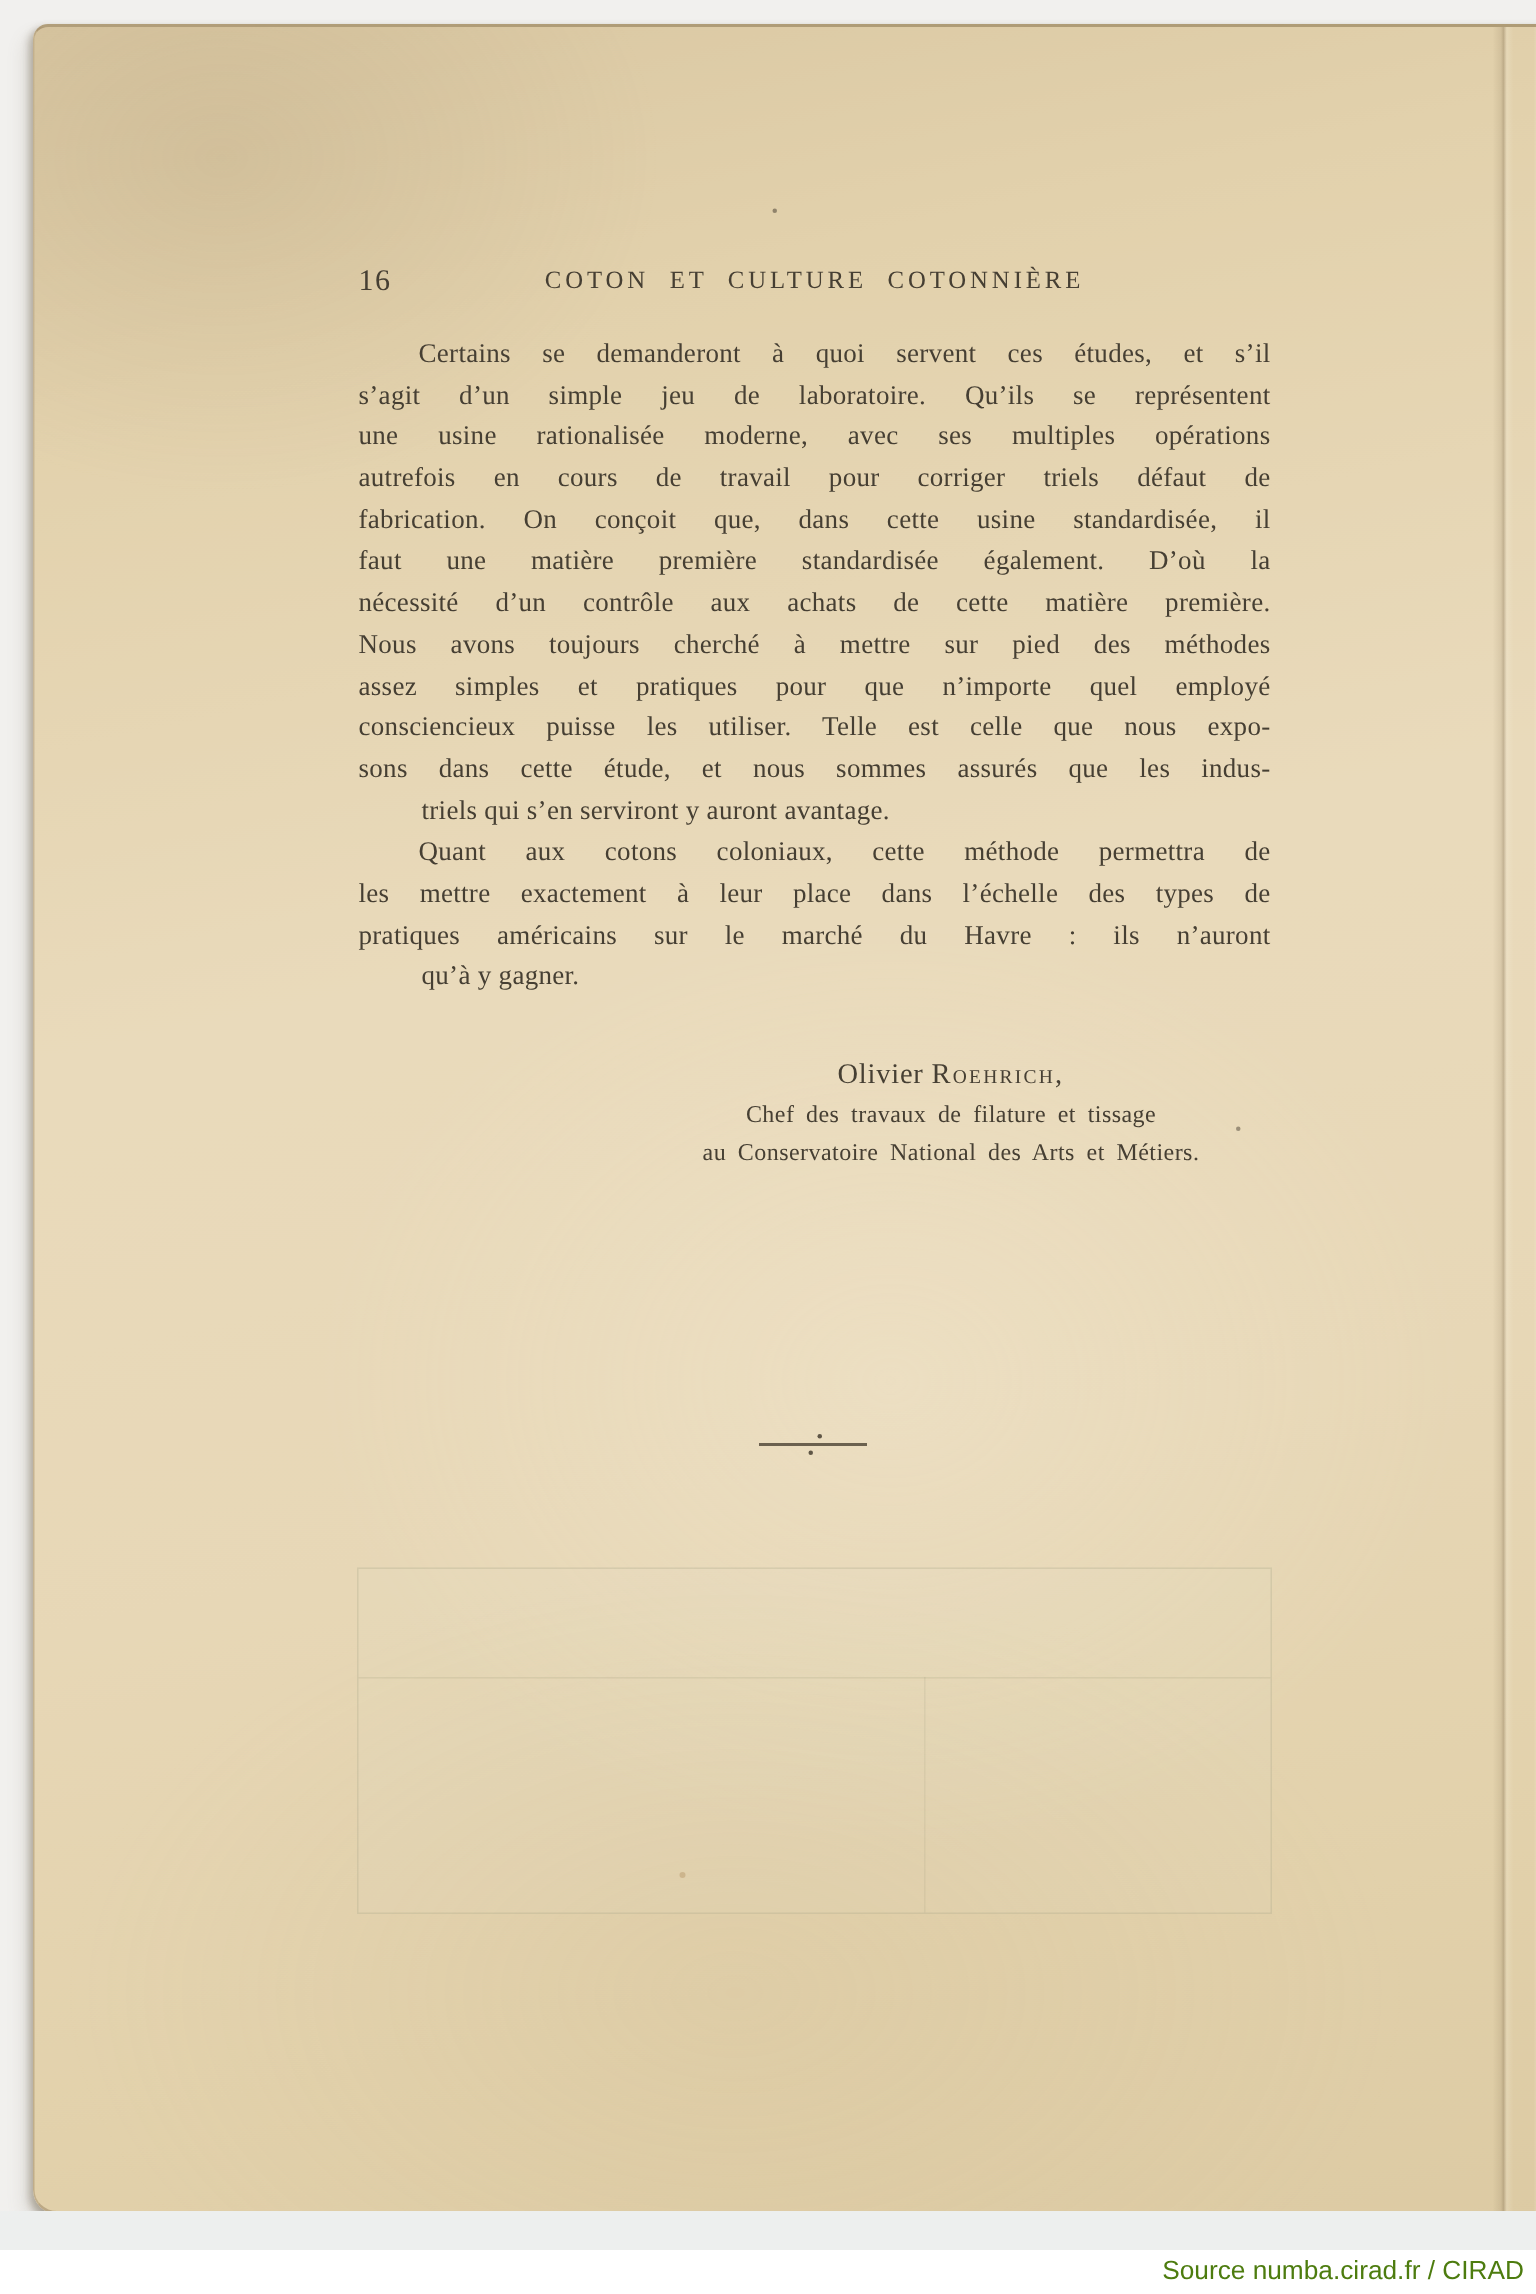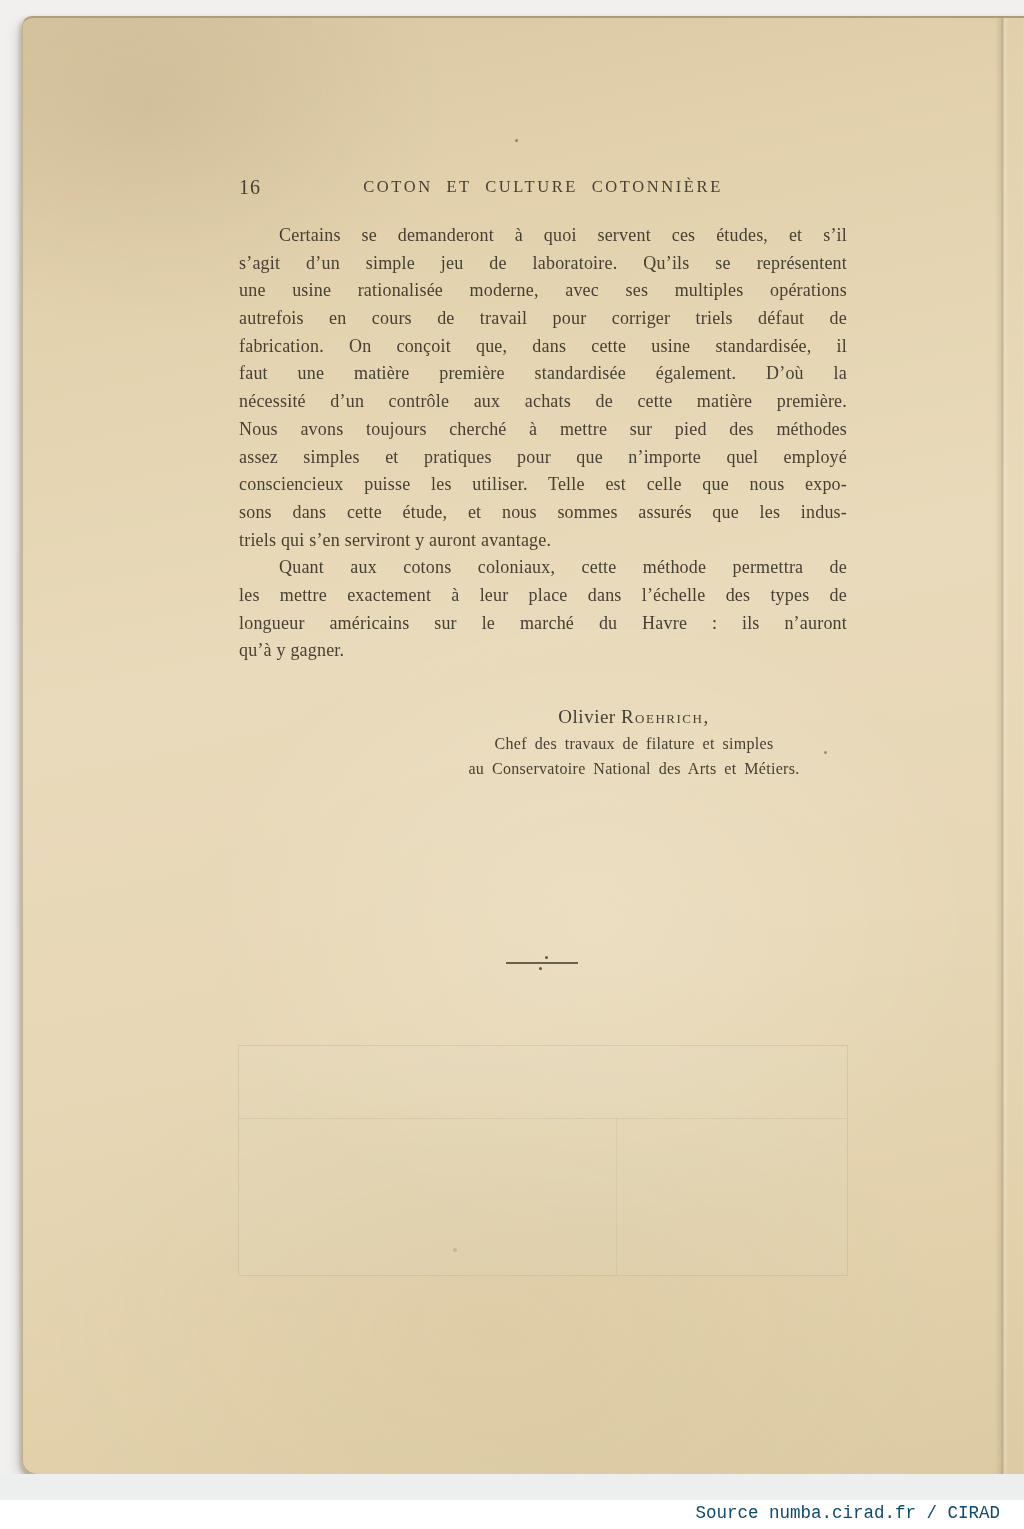--- a/index.html
+++ b/index.html
@@ -94,21 +94,21 @@
     line-height: 27.7px;
     letter-spacing: 0.2px;
   }
   #body-text .line {
     text-align: justify;
     text-align-last: justify;
     height: 27.7px;
     white-space: normal;
   }
   #body-text .line.indent { padding-left: 40px; }
-  #body-text .line.end { text-align-last: left; }
+  #body-text .line.end { text-align-last: left; margin-left: 42px; }
   
   #signature {
     position: absolute;
     left: 307px;
     top: 684px;
     width: 608px;
     text-align: center;
   }
   #signature-name {
     font-size: 19px;
@@ -194,27 +194,27 @@
   #watermark-bar {
     position: absolute;
     left: 0;
     top: 1500px;
     width: 100%;
     height: 29px;
     background: #ffffff;
   }
   #watermark-text {
     position: absolute;
-    right: 24px;
+    right: 8px;
     top: 0;
     height: 29px;
     line-height: 27px;
-    font-family: Liberation Mono, monospace;
+    font-family: Liberation Sans, sans-serif;
     font-size: 17.5px;
-    color: #0c4a6e;
+    color: #4d7c0f;
   }
 </style>
 </head>
 <body>
 
 <div id="stage">
 
   <div id="paper">
     <div class="right-tone"></div>
     <div class="crease"></div>
@@ -235,28 +235,28 @@
         <div class="line">nécessité d’un contrôle aux achats de cette matière première.</div>
         <div class="line">Nous avons toujours cherché à mettre sur pied des méthodes</div>
         <div class="line">assez simples et pratiques pour que n’importe quel employé</div>
         <div class="line">consciencieux puisse les utiliser. Telle est celle que nous expo-</div>
         <div class="line">sons dans cette étude, et nous sommes assurés que les indus-</div>
         <div class="line end">triels qui s’en serviront y auront avantage.</div>
       </div>
       <div>
         <div class="line indent">Quant aux cotons coloniaux, cette méthode permettra de</div>
         <div class="line">les mettre exactement à leur place dans l’échelle des types de</div>
-        <div class="line">longueur américains sur le marché du Havre : ils n’auront</div>
+        <div class="line">pratiques américains sur le marché du Havre : ils n’auront</div>
         <div class="line end">qu’à y gagner.</div>
       </div>
     </div>
 
     <div id="signature">
       <div id="signature-name" class="ink"><span>Olivier</span>&nbsp;<span class="smallcaps">Roehrich,</span></div>
-      <div id="signature-role-1" class="signature-role ink">Chef des travaux de filature et simples</div>
+      <div id="signature-role-1" class="signature-role ink">Chef des travaux de filature et tissage</div>
       <div id="signature-role-2" class="signature-role ink">au Conservatoire National des Arts et Métiers.</div>
     </div>
 
     <div id="separator">
       <div class="sep-dot dot-top"></div>
       <div class="sep-line"></div>
       <div class="sep-dot dot-bottom"></div>
     </div>
 
     <div id="ghost-table">

